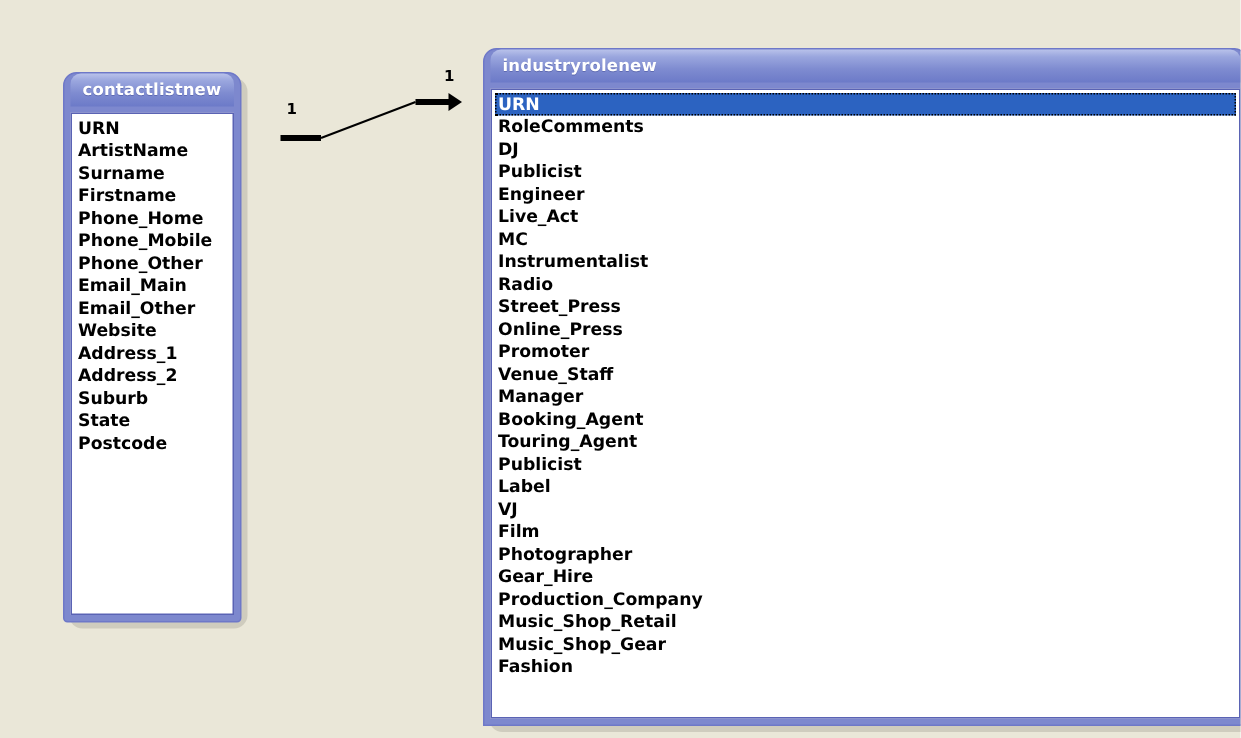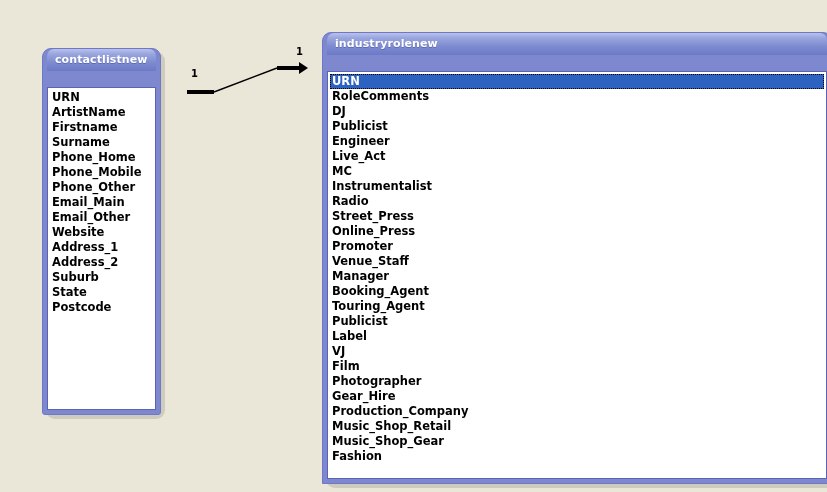--- a/index.html
+++ b/index.html
@@ -31,21 +31,21 @@
     border-radius:7px 7px 0 0;
     background:linear-gradient(180deg,#B9C2EA 0%,#9AA6DE 22%,#7E8BD0 60%,#6C7AC8 100%);
     color:#FFFFFF;font-weight:bold;font-size:11px;
     padding-left:8px;letter-spacing:0.1px;
     text-shadow:0 1px 0 rgba(60,70,140,.45);
     flex:0 0 auto;overflow:hidden;white-space:nowrap;
   }
   .tbl .listwrap{
     flex:1 1 auto;background:#FFFFFF;
     border:1px solid #5A63B4;
-    margin-top:16px;
+    margin-top:4px;
     overflow:hidden;position:relative;
   }
   .tbl ul{list-style:none;margin:0;padding:2px 0 0 0;}
   .tbl li{
     font-size:11.5px;line-height:15px;height:15px;
     color:#000000;padding-left:4px;white-space:nowrap;
     box-sizing:border-box;
     font-weight:bold;
   }
   .tbl li.pk{font-weight:bold;}
@@ -77,22 +77,22 @@
 <div class="canvas">
 
   <div class="tbl" id="tbl-contactlistnew">
     <div class="shadow"></div>
     <div class="frame">
       <div class="titlebar">contactlistnew</div>
       <div class="listwrap">
         <ul>
             <li class="pk">URN</li>
             <li>ArtistName</li>
+            <li>Surname</li>
             <li>Firstname</li>
-            <li>Surname</li>
             <li>Phone_Home</li>
             <li>Phone_Mobile</li>
             <li>Phone_Other</li>
             <li>Email_Main</li>
             <li>Email_Other</li>
             <li>Website</li>
             <li>Address_1</li>
             <li>Address_2</li>
             <li>Suburb</li>
             <li>State</li>

